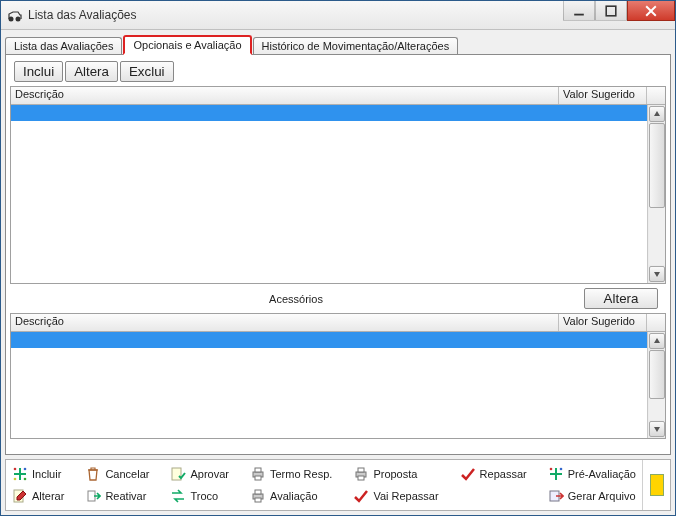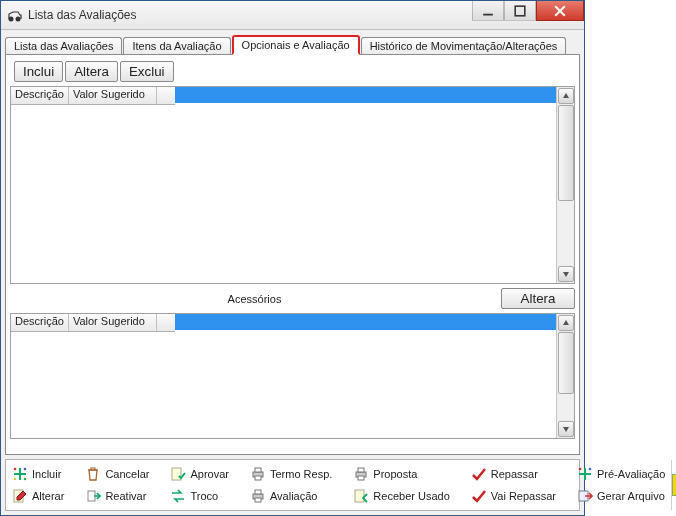--- a/index.html
+++ b/index.html
@@ -1,18 +1,18 @@
 <!DOCTYPE html>
 <html><head>
 <meta charset="utf-8">
 <style>
 * { box-sizing: border-box; margin: 0; padding: 0; }
 body { font-family: Tahoma, Arial, sans-serif; font-size: 11px; background: #fff; }
 
-.window { width: 585px; height: 516px; border: 1px solid #2b5a8a; background: #f0f0f0; display: flex; flex-direction: column; }
+.window { width: 676px; height: 516px; border: 1px solid #2b5a8a; background: #f0f0f0; display: flex; flex-direction: column; }
 
 .titlebar { height: 29px; background: linear-gradient(to bottom, #f7f7f7, #e8e8e8); display: flex; align-items: center; padding: 0 0 0 6px; border-bottom: 1px solid #c0c0c0; }
 .titlebar-icon { width: 16px; height: 16px; margin-right: 5px; }
 .titlebar-title { flex: 1; color: #333; font-size: 12px; }
 .titlebar-btns { display: flex; height: 100%; align-items: flex-start; }
 .tbtn { width: 32px; height: 20px; margin-top: 0; display: flex; align-items: center; justify-content: center; border: 1px solid rgba(0,0,0,0.2); border-top: none; background: linear-gradient(to bottom,#f3f3f3,#dcdcdc); cursor: pointer; }
 .tbtn.close { width: 48px; background: linear-gradient(to bottom,#e67a6e,#cf3b2b); border-color:#a02818; }
 .tbtn svg { width: 12px; height: 12px; }
 
 .client { flex: 1; background: #f0f0f0; display: flex; flex-direction: column; padding: 2px 4px 4px 4px; }
@@ -20,42 +20,42 @@
 .tabs { display: flex; align-items: flex-end; height: 22px; }
 .tab { border: 1px solid #8a8a8a; border-bottom: none; padding: 2px 8px; background: linear-gradient(to bottom,#fcfcfc,#ececec); margin-right: 1px; color: #222; cursor: pointer; white-space: nowrap; border-radius: 3px 3px 0 0; font-size: 11px; }
 .tab.active { border: 2px solid #d22; border-bottom: 2px solid #fff; background: #fff; position: relative; top: 1px; z-index: 3; }
 
 .tabpage { border: 1px solid #8a8a8a; background: #fff; flex: 1; display: flex; flex-direction: column; padding: 4px; overflow: hidden; }
 
 .section-hdr { display: flex; align-items: center; padding: 2px 4px 4px 2px; }
 .section-title { flex: 1; color: #222; }
 .btn { border: 1px solid #888; background: linear-gradient(to bottom,#fcfcfc,#e4e4e4); padding: 2px 8px; margin-left: 2px; cursor: pointer; color: #222; border-radius: 2px; }
 
-.grid { border: 1px solid #a0a0a0; background: #fff; display: flex; position: relative; }
+.grid { border: 1px solid #a0a0a0; background: #fff; display: flex; flex-direction: column; position: relative; }
 .grid.top { height: 198px; }
 .grid.bottom { height: 126px; }
 
 .grid-head { display: flex; background: linear-gradient(to bottom,#fcfcfc,#e8e8e8); border-bottom: 1px solid #b0b0b0; height: 18px; }
 .gh { border-right: 1px solid #c0c0c0; padding: 1px 4px; color: #222; }
 .gh.desc { flex: 1; }
 .gh.val { width: 88px; }
 .gh.scrollgap { width: 18px; border-right: none; }
 
 .grid-body { flex: 1; display: flex; }
 .rows { flex: 1; overflow: hidden; position: relative; }
 .row { height: 16px; }
 .row.selected { background: #2f92ee; }
 
 .vscroll { width: 18px; background: #ececec; border-left: 1px solid #c8c8c8; display: flex; flex-direction: column; align-items: center; }
 .sbtn { width: 16px; height: 16px; background: linear-gradient(to bottom,#fafafa,#d8d8d8); border:1px solid #a8a8a8; border-radius:2px; display:flex; align-items:center; justify-content:center; margin:1px 0; cursor:pointer; }
 .sbtn svg{width:8px;height:8px;}
 .strack { flex:1; width:16px; background:#f0f0f0; position:relative; }
 .sthumb { position:absolute; left:0; right:0; background:linear-gradient(to right,#f6f6f6,#dcdcdc); border:1px solid #a8a8a8; border-radius:2px; }
 
-.section2-bar { display:flex; align-items:center; margin: 4px 0 4px 0; }
+.section2-bar { display:flex; align-items:center; margin: 4px 8px 4px 0; }
 .section2-title { flex:1; text-align:center; color:#222; }
 .section2-btn { width:74px; text-align:center; }
 
 .footer { border:1px solid #b0b0b0; background:#fff; margin-top:4px; height:52px; display:flex; }
 .footer-grid { flex:1; display:grid; grid-template-columns: repeat(6, 1fr); grid-template-rows: 1fr 1fr; padding:4px 2px; gap:2px 13px; }
 .ficon { display:flex; align-items:center; padding:0 4px; cursor:pointer; color:#222; white-space:nowrap; }
 .ficon svg { width:16px; height:16px; margin-right:4px; flex-shrink:0; }
 .footer-spacer { width:28px; border-left:1px solid #d0d0d0; display:flex; align-items:center; justify-content:center; }
 .footer-spacer div { width:14px; height:22px; background:#ffd400; border:1px solid #8a6; }
 </style>
@@ -90,21 +90,20 @@
             <line x1="9" y1="1" x2="1" y2="9" stroke="#fff" stroke-width="1.6"></line>
           </svg>
         </div>
     </div>
   </div>
 
   <div class="client">
 
     <div class="tabs">
       <div class="tab">Lista das Avaliações</div>
-      <div class="tab">Itens da Avaliação</div>
       <div class="tab active">Opcionais e Avaliação</div>
       <div class="tab">Histórico de Movimentação/Alterações</div>
     </div>
 
     <div class="tabpage">
 
       <div class="section-hdr">
         <button class="btn">Inclui</button>
         <button class="btn">Altera</button>
         <button class="btn">Exclui</button>
@@ -253,27 +252,20 @@
         <div class="ficon">
           <svg viewBox="0 0 16 16">
               <rect x="3" y="6" width="10" height="5" fill="#ccc" stroke="#777"></rect>
               <rect x="5" y="2" width="6" height="4" fill="#fff" stroke="#777"></rect>
               <rect x="5" y="10" width="6" height="4" fill="#fff" stroke="#777"></rect>
             </svg>
           <span>Avaliação</span>
         </div>
         <div class="ficon">
           <svg viewBox="0 0 16 16">
-              <rect x="2" y="2" width="9" height="12" fill="#ffd" stroke="#aa8"></rect>
-              <path d="M14 6l-4 4 4 4" stroke="#1a6" stroke-width="1.8" fill="none"></path>
-            </svg>
-          <span>Receber Usado</span>
-        </div>
-        <div class="ficon">
-          <svg viewBox="0 0 16 16">
               <path d="M2 9l4 4L14 3" stroke="#c22" stroke-width="2.5" fill="none"></path>
             </svg>
           <span>Vai Repassar</span>
         </div>
         <div class="ficon" style="grid-column:7;grid-row:2;">
           <svg viewBox="0 0 16 16">
               <rect x="2" y="3" width="9" height="10" fill="#eef" stroke="#778"></rect>
               <path d="M8 8h6M12 5l3 3-3 3" stroke="#c33" stroke-width="1.6" fill="none"></path>
             </svg>
           <span>Gerar Arquivo</span>

